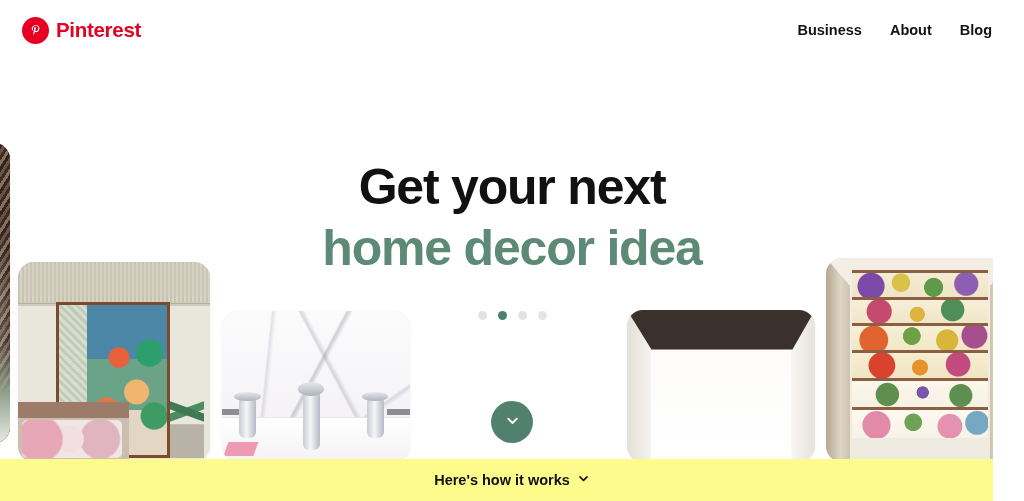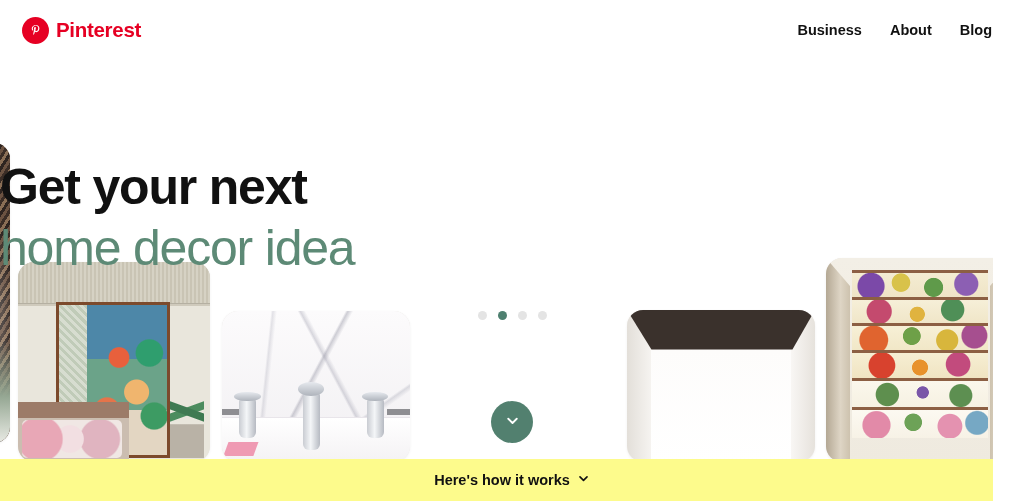--- a/index.html
+++ b/index.html
@@ -88,33 +88,34 @@
     font-family: "Liberation Sans", sans-serif;
     white-space: nowrap;
   }
 
   
   .hero {
     position: absolute;
     top: 158px;
     left: 0;
     width: 1024px;
+    text-align: center;
     z-index: 30;
     pointer-events: none;
   }
   .hero-line1 {
     font-size: 50px;
     font-weight: 700;
     color: #111111;
     letter-spacing: -1.2px;
     line-height: 1.16;
   }
   .hero-line2 {
     font-size: 50px;
-    font-weight: 400;
+    font-weight: 700;
     color: #5d8a76;
     letter-spacing: -1.2px;
     line-height: 1.16;
     margin-top: 3px;
   }
 
   .dots {
     position: absolute;
     top: 311px;
     left: 0;

